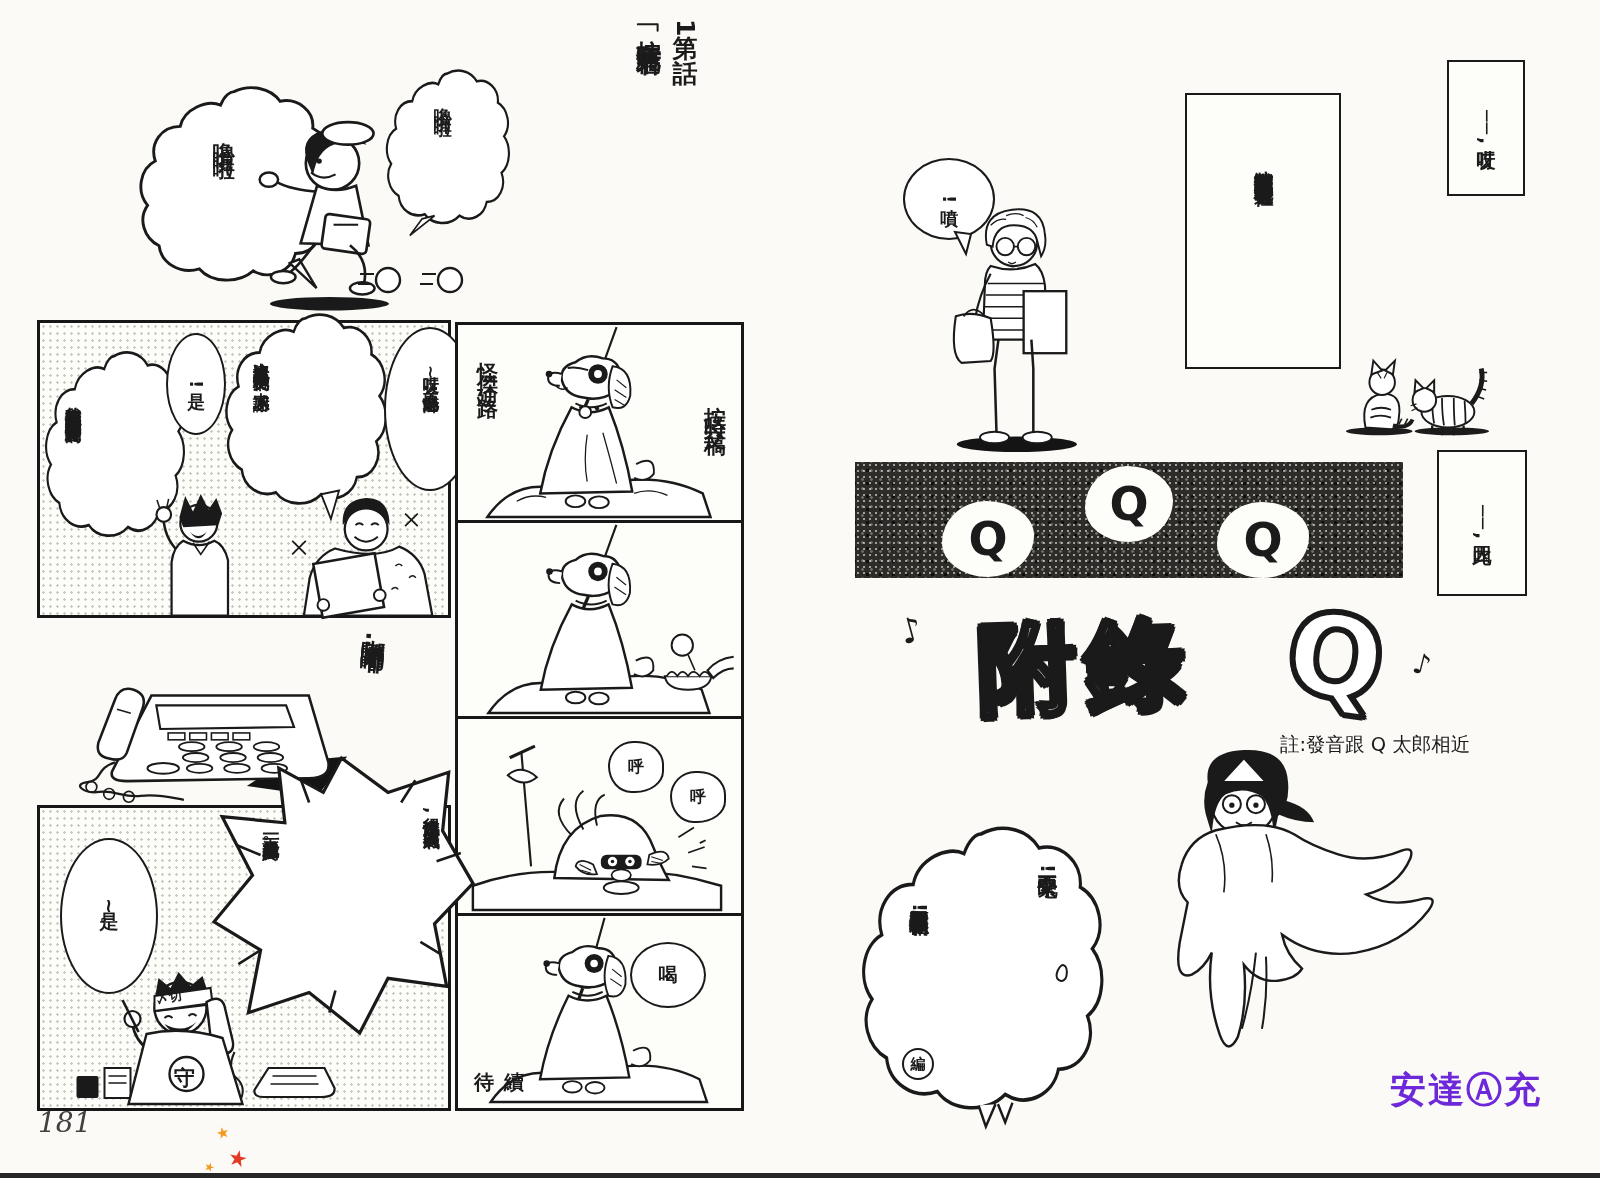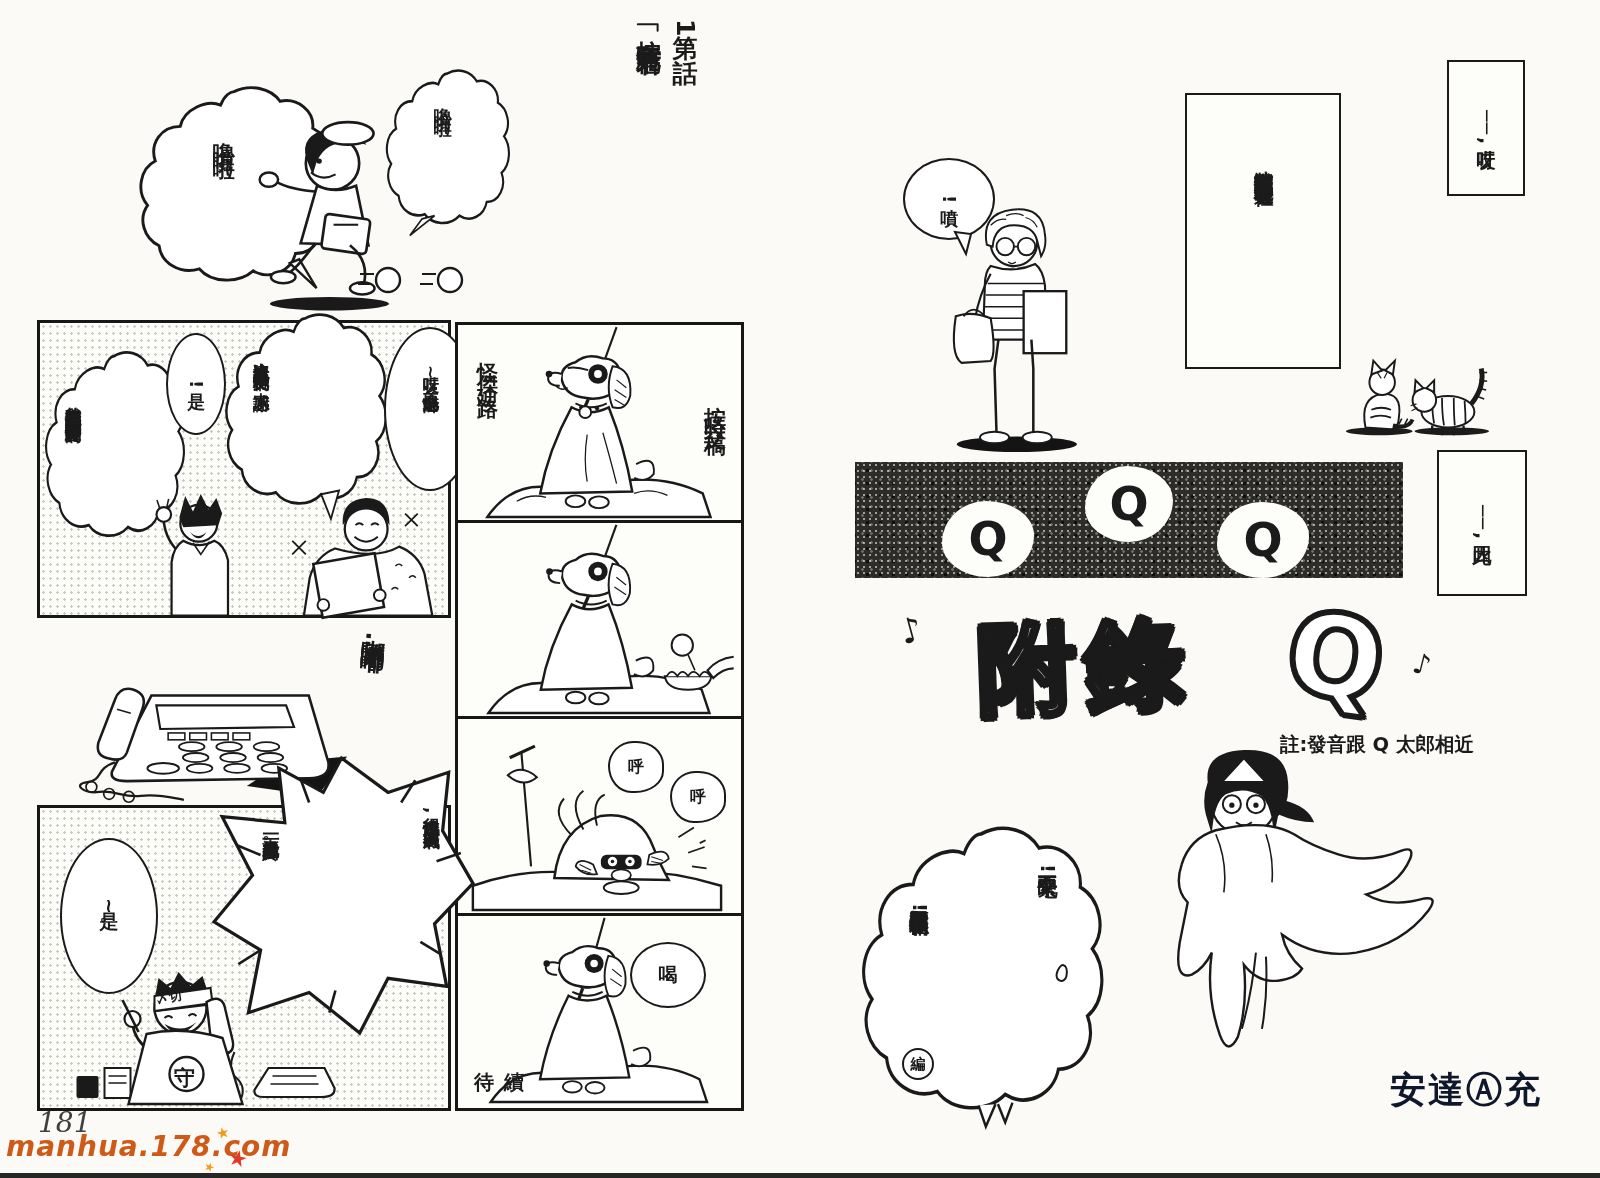--- a/index.html
+++ b/index.html
@@ -378,21 +378,21 @@
   </div>
 
   <div class="box" style="left:1437px;top:450px;width:86px;height:142px;z-index:3;">
     <span class="v" style="font-size:19px;font-weight:600;">──因此,</span>
   </div>
 
   <span class="abs" style="left:900px;top:610px;font-size:34px;font-weight:bold;transform:rotate(-15deg);">♪</span>
   <span class="abs outline-txt" style="left:978px;top:602px;font-size:98px;letter-spacing:10px;transform:rotate(-2deg);">附錄</span>
   <span class="abs outline-txt" style="left:1288px;top:592px;font-size:112px;transform:rotate(8deg);">Q</span>
   <span class="abs" style="left:1413px;top:648px;font-size:28px;font-weight:bold;transform:rotate(14deg);">♪</span>
-  <span class="abs" style="left:1280px;top:731px;font-size:19.5px;font-weight:700;">註:發音跟 Q 太郎相近</span>
+  <span class="abs" style="left:1280px;top:731px;font-size:19.5px;font-weight:400;">註:發音跟 Q 太郎相近</span>
 
   <svg class="abs" style="left:1115px;top:742px;width:332px;height:336px;" viewBox="0 0 330 335">
     <ellipse cx="128" cy="62" rx="32" ry="30" fill="#fff" stroke="#1a1a1a" stroke-width="2.2"></ellipse>
     <path d="M92,40 Q88,10 128,8 Q170,6 172,40 Q174,62 162,74 L158,94 Q156,64 146,54 Q128,44 110,52 Q98,60 96,92 L90,72 Q86,56 92,40 Z" fill="#1a1a1a"></path>
     <path d="M168,58 Q192,64 198,80 Q180,80 162,72 Z" fill="#1a1a1a"></path>
     <path d="M106,40 L150,40 L128,16 Z" fill="#fff" stroke="#1a1a1a" stroke-width="2.2"></path>
     <circle cx="116" cy="62" r="9" fill="#fff" stroke="#1a1a1a" stroke-width="2"></circle>
     <circle cx="140" cy="62" r="9" fill="#fff" stroke="#1a1a1a" stroke-width="2"></circle>
     <circle cx="116" cy="63" r="2.6" fill="#1a1a1a"></circle>
       <circle cx="140" cy="63" r="2.6" fill="#1a1a1a"></circle>
@@ -409,23 +409,22 @@
       <path d="M98,204 L104,219 L112,203 M114,203 L120,216 L126,202" fill="#fff" stroke="#1a1a1a" stroke-width="2"></path>
     </svg>
     <span class="ctext v" style="right:42px;top:40px;height:112px;font-size:20px;font-weight:600;">不要緊吧!</span>
     <span class="ctext v" style="left:46px;top:74px;height:90px;font-size:19.5px;font-weight:600;">標題跟那個很相似啊!</span>
     <div class="drop" style="right:34px;top:144px;"></div>
     <div class="circled ctext" style="left:42px;top:228px;">
       <span>編</span>
     </div>
   </div>
 
-  <span class="abs" style="left:1390px;top:1066px;font-size:36px;font-weight:bold;letter-spacing:2px;color:#0f172a;">安達Ⓐ充</span>
+  <span class="abs" style="left:1390px;top:1066px;font-size:36px;font-weight:bold;letter-spacing:2px;color:#6d28d9;">安達Ⓐ充</span>
 
   <span class="abs" style="left:38px;top:1106px;font-size:28px;font-style:italic;font-family:'DejaVu Serif','Liberation Serif',serif;color:#404040;">181</span>
-  <span class="abs" style="left:6px;top:1130px;font-size:28px;font-weight:bold;font-style:italic;color:#cf5a17;letter-spacing:1px;">manhua.178.com</span>
   <span class="abs star" style="left:216px;top:1124px;font-size:15px;color:#f5991d;transform:rotate(-14deg);"></span>
   <span class="abs star" style="left:228px;top:1146px;font-size:22px;color:#e23a26;transform:rotate(12deg);"></span>
   <span class="abs star" style="left:204px;top:1160px;font-size:12px;color:#f5991d;transform:rotate(20deg);"></span>
 
   <div class="abs" style="left:0;bottom:0;width:1600px;height:5px;background:#262626;"></div>
 
 </div>
 
 </body></html>

